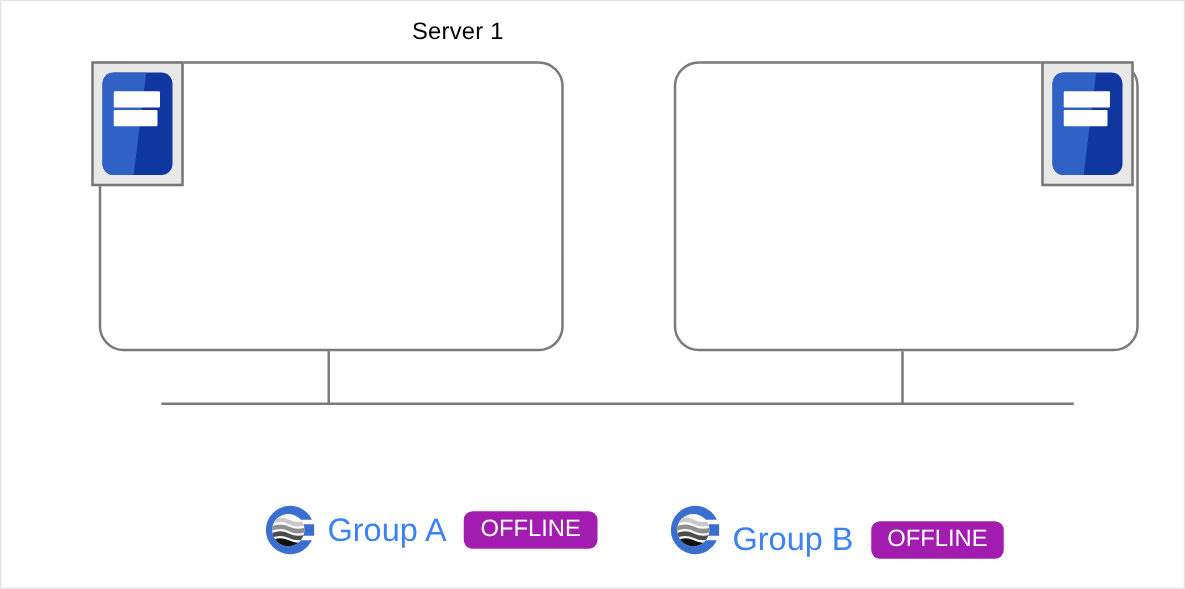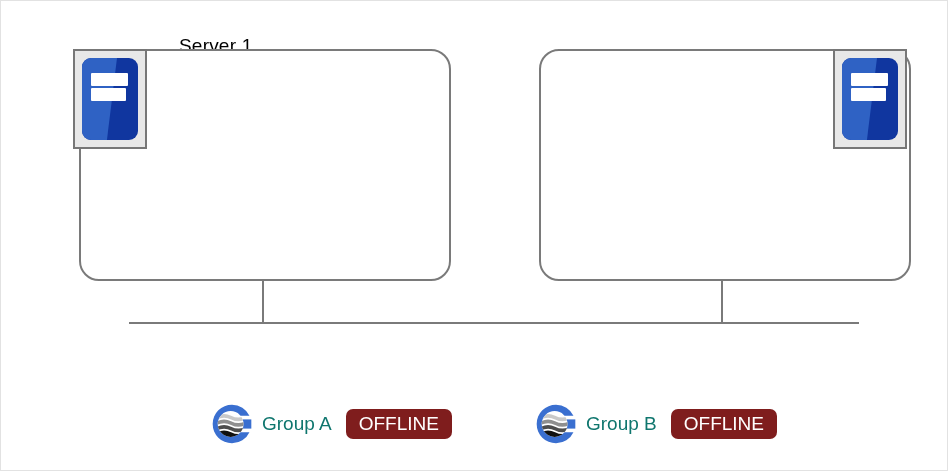--- a/index.html
+++ b/index.html
@@ -19,23 +19,22 @@
     box-sizing: border-box;
     overflow: hidden;
   }
 
   
   .server-title {
     position: absolute;
     font-size: 19px;
     color: #000000;
     white-space: nowrap;
-    text-align: left;
+    text-align: right;
     letter-spacing: 0.2px;
-    margin-top: 20px;
   }
   .server-box {
     position: absolute;
     border: 2px solid #7a7a7a;
     border-radius: 20px;
     background: #ffffff;
     box-sizing: border-box;
   }
 
   
@@ -96,28 +95,28 @@
     display: flex;
     align-items: center;
     height: 46px;
   }
   .group-logo {
     width: 46px;
     height: 46px;
     flex: 0 0 auto;
   }
   .legend-label {
-    font-size: 19px;
-    color: #0f766e;
+    font-size: 26px;
+    color: #3b82f6;
     margin-left: 7px;
     white-space: nowrap;
   }
   .status-badge {
     margin-left: 14px;
-    background: #7f1d1d;
+    background: #a21caf;
     color: #ffffff;
     font-size: 19px;
     border-radius: 7px;
     padding: 5px 13px 6px 13px;
     line-height: 1;
     white-space: nowrap;
   }
 </style>
 </head>
 <body>
@@ -167,21 +166,21 @@
         <path d="M15 33 Q32 24 48 32 Q64 40 80 32 L80 40 Q64 48 48 40 Q32 32 15 41 Z" fill="#c9c9c9"></path>
         <path d="M15 45 Q32 36 48 44 Q64 52 80 44 L80 52 Q64 60 48 52 Q32 44 15 53 Z" fill="#8f8f8f"></path>
         <path d="M15 57 Q32 48 48 56 Q64 64 80 56 L80 64 Q64 72 48 64 Q32 56 15 65 Z" fill="#4d4d4d"></path>
         <path d="M15 69 Q32 60 48 68 Q64 76 80 68 L80 82 L15 82 Z" fill="#101010"></path>
       </g>
     </svg>
     <span class="legend-label">Group A</span>
     <span class="status-badge">OFFLINE</span>
   </div>
 
-  <div class="legend-item" style="left:532px; top:400px;">
+  <div class="legend-item" style="left:532px; top:400px;align-items:flex-end;">
     <svg class="group-logo" viewBox="0 0 100 100">
       <defs>
         <clipPath id="globeClipB">
             <circle cx="47" cy="50" r="28"></circle>
           </clipPath>
       </defs>
       <path d="M50 8 A42 42 0 1 0 50 92 A42 42 0 0 0 88 68 L62 68 A22 22 0 1 1 62 32 L88 32 A42 42 0 0 0 50 8 Z" fill="#3a6fd0"></path>
       <rect x="62" y="40" width="30" height="20" fill="#3a6fd0"></rect>
       <circle cx="47" cy="50" r="28" fill="#ffffff"></circle>
       <g clip-path="url(#globeClipB)">

